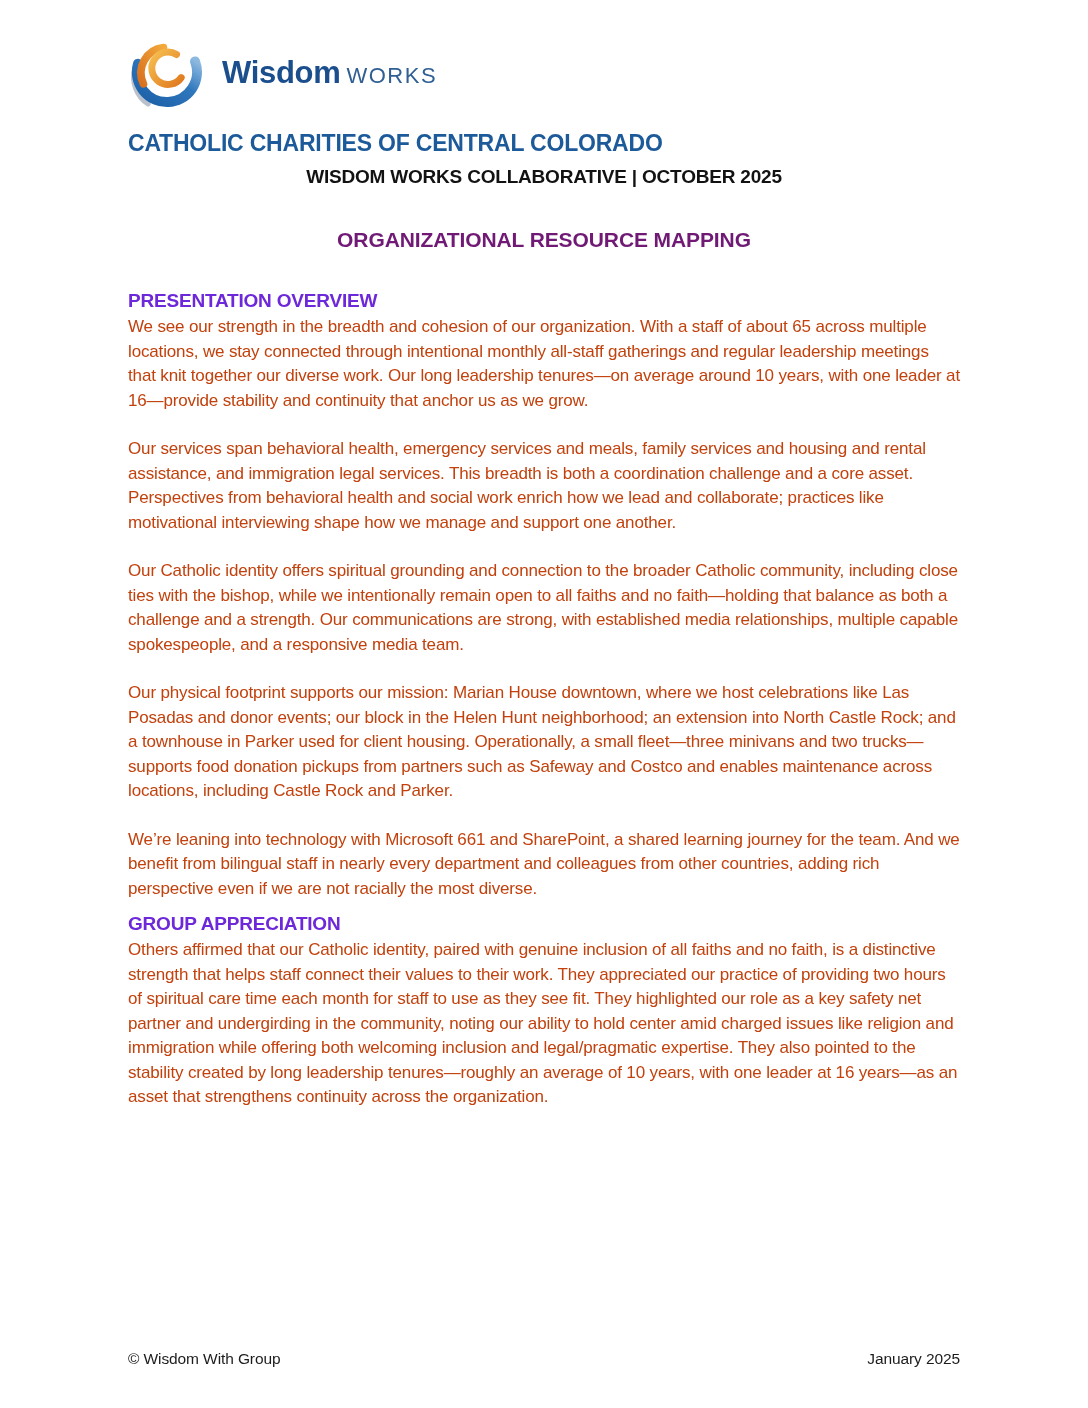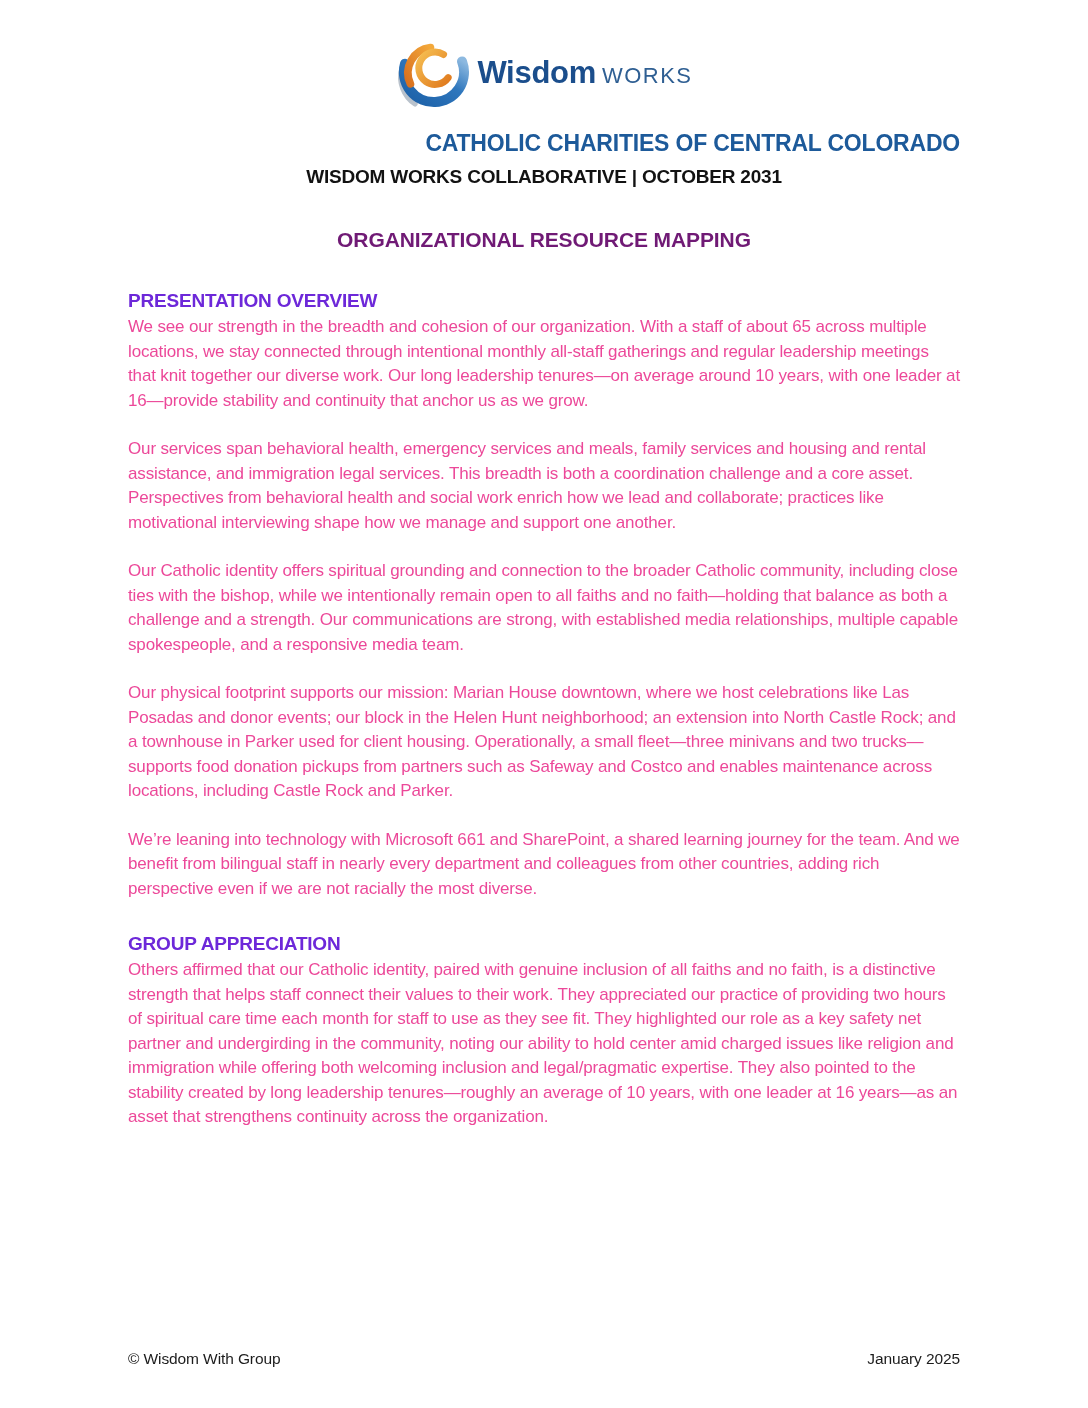--- a/index.html
+++ b/index.html
@@ -13,40 +13,39 @@
     color: #1c1c1c;
   }
   .page {
     position: absolute;
     inset: 0;
     padding: 34px 128px 0 128px;
   }
   
   .logo-row {
     display: flex;
-    justify-content: center;
     align-items: center;
-    gap: 8px;
+    gap: 20px;
     height: 78px;
     margin-bottom: 18px;
   }
   .logo-mark { width: 74px; height: 74px; flex: 0 0 auto; }
   .logo-text { font-size: 31px; letter-spacing: -0.3px; white-space: nowrap; }
   .logo-wisdom { font-weight: bold; color: #1b4e8c; }
   .logo-works {
     font-weight: 400;
     color: #2f5f93;
     font-variant: small-caps;
     text-transform: lowercase;
     letter-spacing: 1.5px;
     margin-left: 6px;
   }
   
   .org-title {
-    text-align: right;
+    text-align: left;
     color: #1d5a9a;
     font-size: 23px;
     font-weight: bold;
     letter-spacing: -0.2px;
     margin-top: 6px;
   }
   .subtitle {
     text-align: center;
     color: #121212;
     font-size: 19px;
@@ -64,26 +63,26 @@
   }
   
   .content { margin-top: 38px; }
   .section-heading {
     color: #6d28d9;
     font-size: 19px;
     font-weight: bold;
     letter-spacing: -0.2px;
     margin-bottom: 3px;
   }
-  .section + .section { margin-top: 32px; }
+  .section + .section { margin-top: 12px; }
   .para {
     font-size: 17px;
     line-height: 24.5px;
     letter-spacing: -0.15px;
-    color: #ec4899;
+    color: #c2410c;
     margin-bottom: 24px;
     text-align: left;
   }
   .para:last-child { margin-bottom: 0; }
   
   .footer {
     position: absolute;
     left: 128px;
     right: 128px;
     bottom: 40px;
@@ -120,21 +119,21 @@
       <path d="M13 36 A39 39 0 1 0 87 33" stroke="url(#lgBlue)" stroke-width="13" fill="none" stroke-linecap="round"></path>
       <path d="M46 15 A33 33 0 0 0 20 62" stroke="url(#lgOrange)" stroke-width="10" fill="none" stroke-linecap="round"></path>
       <path d="M63 24 A21 21 0 1 0 69 54" stroke="url(#lgGold)" stroke-width="9" fill="none" stroke-linecap="round"></path>
     </svg>
     <div class="logo-text">
       <span class="logo-wisdom">Wisdom</span><span class="logo-works">Works</span>
     </div>
   </div>
 
   <div class="org-title">CATHOLIC CHARITIES OF CENTRAL COLORADO</div>
-  <div class="subtitle">WISDOM WORKS COLLABORATIVE | OCTOBER 2031</div>
+  <div class="subtitle">WISDOM WORKS COLLABORATIVE | OCTOBER 2025</div>
   <div class="doc-title">ORGANIZATIONAL RESOURCE MAPPING</div>
 
   <div class="content">
 
     <div class="section">
       <div class="section-heading">PRESENTATION OVERVIEW</div>
       <p class="para">We see our strength in the breadth and cohesion of our organization. With a staff of about 65 across multiple locations, we stay connected through intentional monthly all-staff gatherings and regular leadership meetings that knit together our diverse work. Our long leadership tenures—on average around 10 years, with one leader at 16—provide stability and continuity that anchor us as we grow.</p>
       <p class="para">Our services span behavioral health, emergency services and meals, family services and housing and rental assistance, and immigration legal services. This breadth is both a coordination challenge and a core asset. Perspectives from behavioral health and social work enrich how we lead and collaborate; practices like motivational interviewing shape how we manage and support one another.</p>
       <p class="para">Our Catholic identity offers spiritual grounding and connection to the broader Catholic community, including close ties with the bishop, while we intentionally remain open to all faiths and no faith—holding that balance as both a challenge and a strength. Our communications are strong, with established media relationships, multiple capable spokespeople, and a responsive media team.</p>
       <p class="para">Our physical footprint supports our mission: Marian House downtown, where we host celebrations like Las Posadas and donor events; our block in the Helen Hunt neighborhood; an extension into North Castle Rock; and a townhouse in Parker used for client housing. Operationally, a small fleet—three minivans and two trucks—supports food donation pickups from partners such as Safeway and Costco and enables maintenance across locations, including Castle Rock and Parker.</p>

